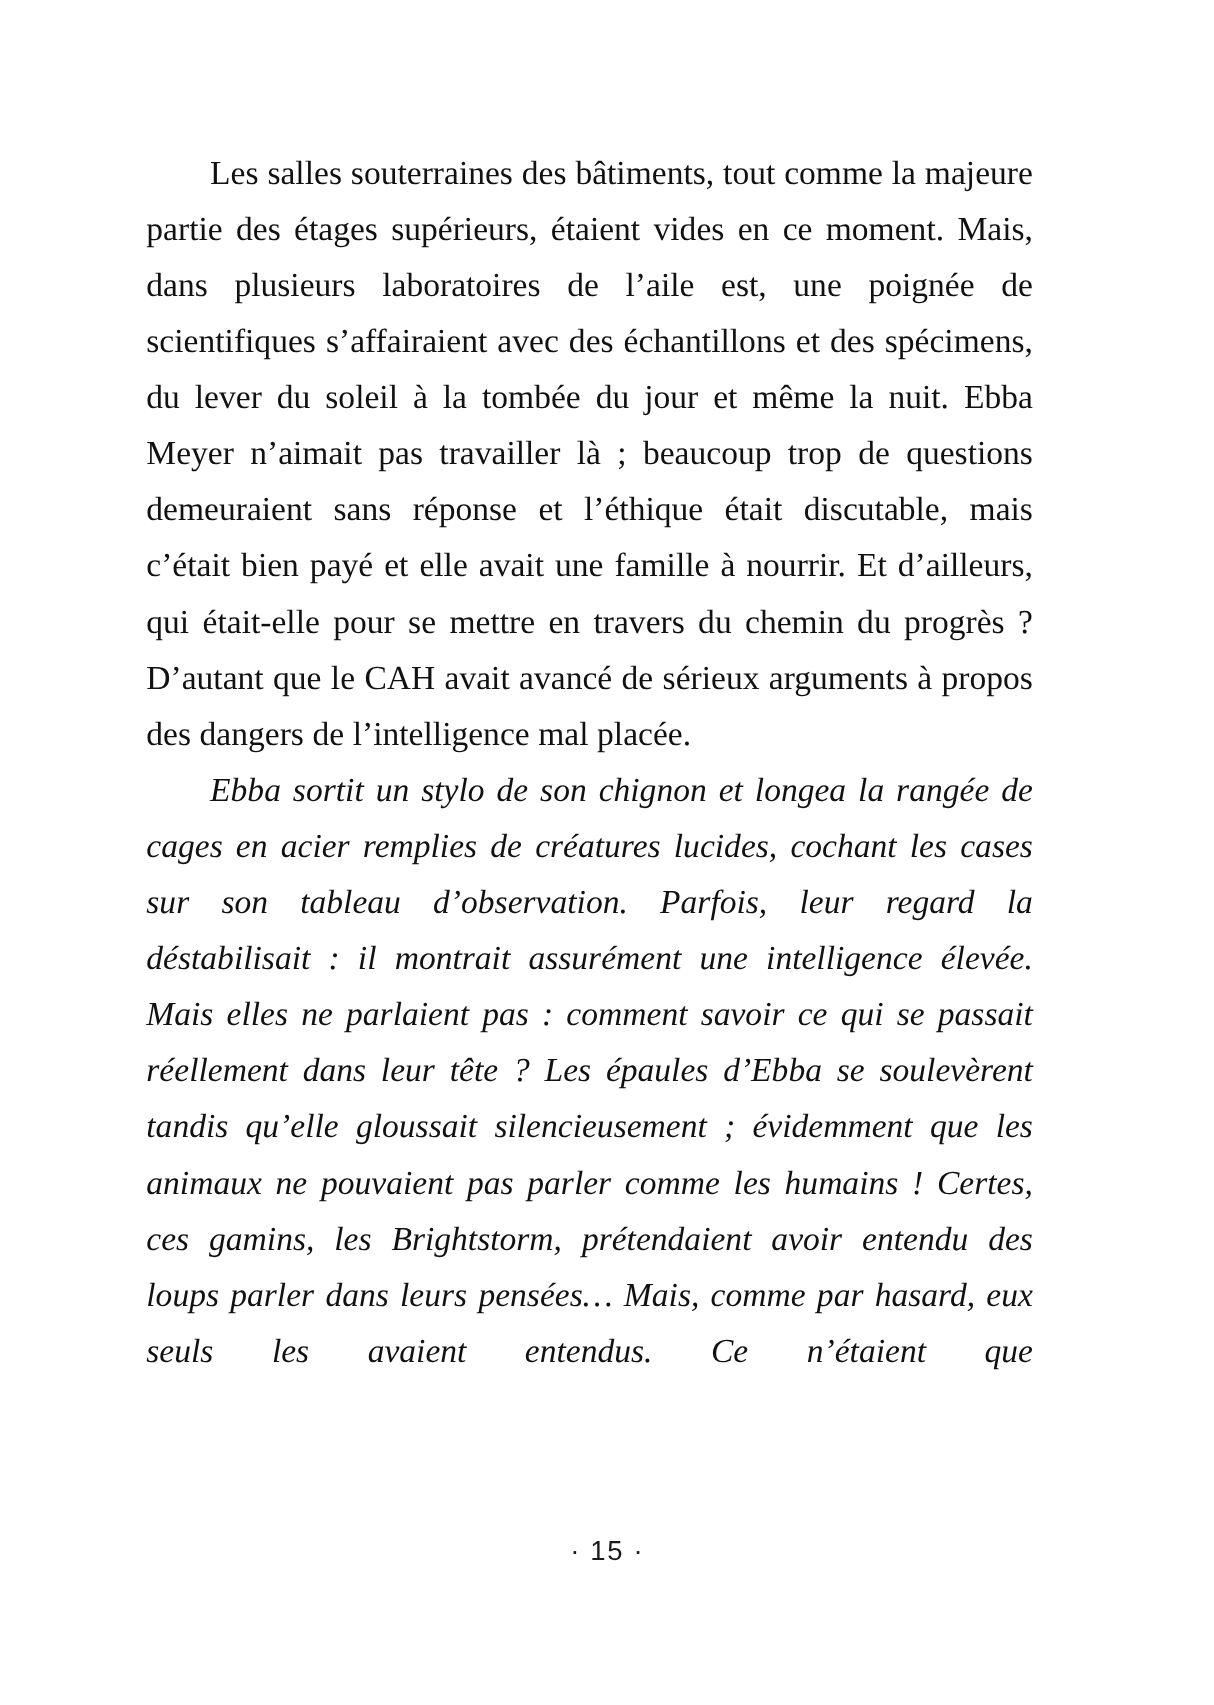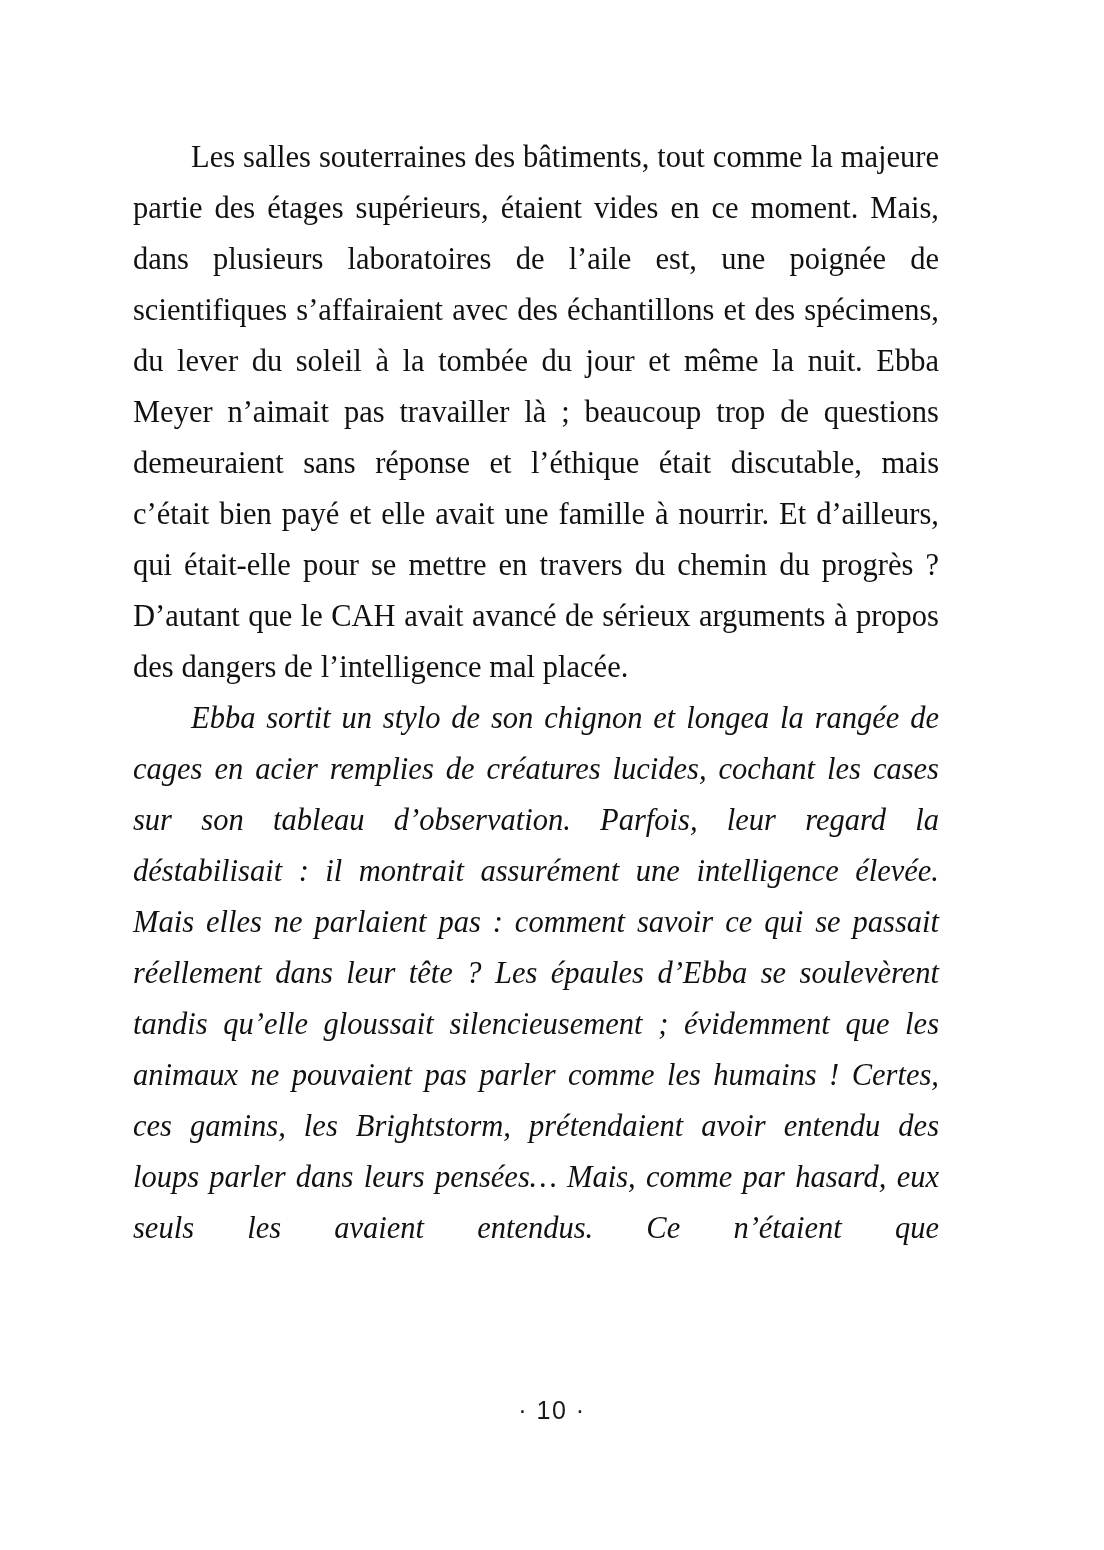--- a/index.html
+++ b/index.html
@@ -73,15 +73,15 @@
 </head>
 <body>
 
 <div class="page">
 
   <div class="text-block">
     <p class="para">Les salles souterraines des bâtiments, tout comme la majeure partie des étages supérieurs, étaient vides en ce moment. Mais, dans plusieurs laboratoires de l’aile est, une poignée de scientifiques s’affairaient avec des échantillons et des spécimens, du lever du soleil à la tombée du jour et même la nuit. Ebba Meyer n’aimait pas travailler là ; beaucoup trop de questions demeuraient sans réponse et l’éthique était discutable, mais c’était bien payé et elle avait une famille à nourrir. Et d’ailleurs, qui était-elle pour se mettre en travers du chemin du progrès ? D’autant que le CAH avait avancé de sérieux arguments à propos des dangers de l’intelligence mal placée.</p>
     <p class="para continues">Ebba sortit un stylo de son chignon et longea la rangée de cages en acier remplies de créatures lucides, cochant les cases sur son tableau d’observation. Parfois, leur regard la déstabilisait : il montrait assurément une intelligence élevée. Mais elles ne parlaient pas : comment savoir ce qui se passait réellement dans leur tête ? Les épaules d’Ebba se soulevèrent tandis qu’elle gloussait silencieusement ; évidemment que les animaux ne pouvaient pas parler comme les humains ! Certes, ces gamins, les Brightstorm, prétendaient avoir entendu des loups parler dans leurs pensées… Mais, comme par hasard, eux seuls les avaient entendus. Ce n’étaient que</p>
   </div>
 
-  <div class="folio">· 10 ·</div>
+  <div class="folio">· 15 ·</div>
 
 </div>
 
 </body></html>

